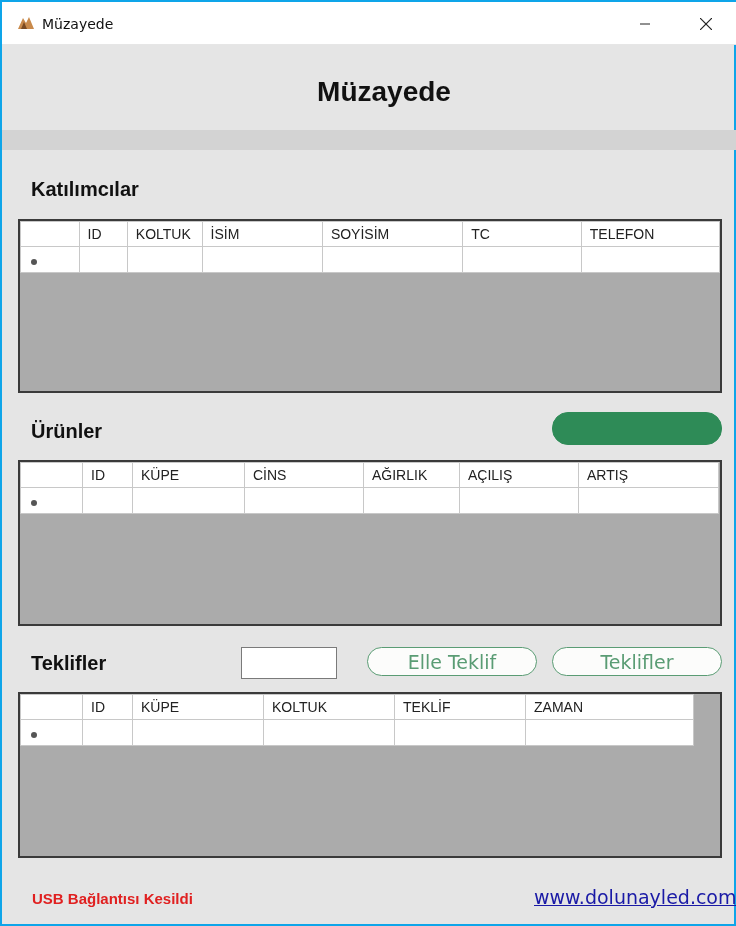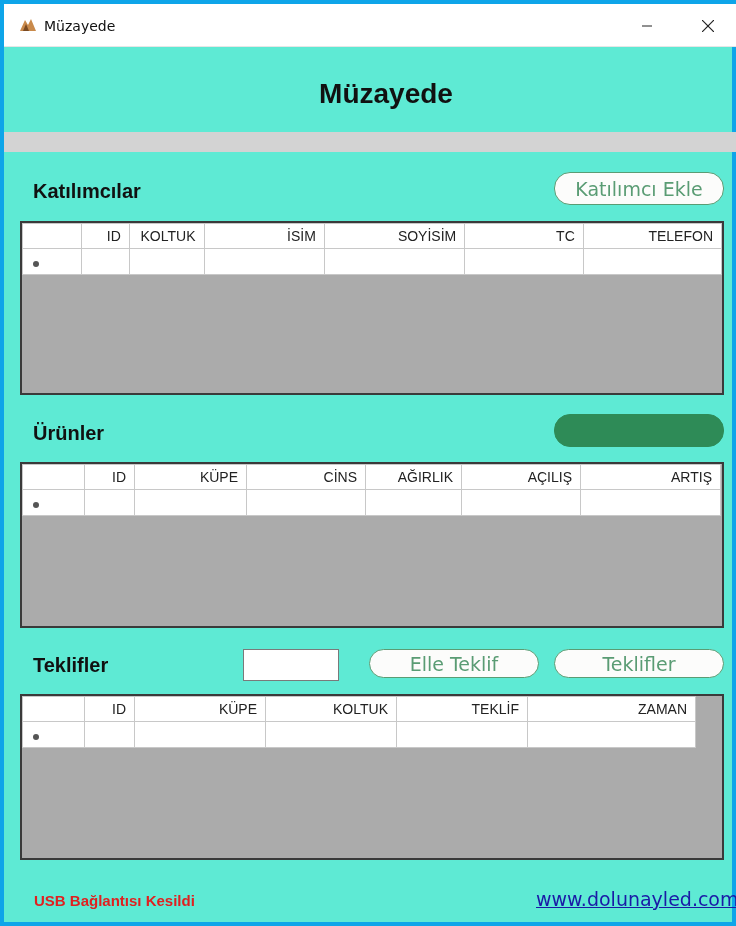--- a/index.html
+++ b/index.html
@@ -1,32 +1,32 @@
 <!DOCTYPE html>
 <html><head>
 <meta charset="utf-8">
 <style>
   * { box-sizing: border-box; margin: 0; padding: 0; }
   body { width: 736px; height: 926px; background: #ffffff; font-family: "Liberation Sans", sans-serif; overflow: hidden; position: relative; }
-  .window { position: absolute; left: 0; top: 0; width: 736px; height: 926px; border: 4px solid #0ea5e9; background: #5eead4; }
+  .window { position: absolute; left: 0; top: 0; width: 736px; height: 926px; border: 2px solid #0ea5e9; background: #e5e5e5; }
   .titlebar { position: absolute; left: 0; top: 0; width: 734px; height: 43px; background: #ffffff; border-bottom: 1px solid #e6e6e6; }
   .app-icon { position: absolute; left: 16px; top: 14px; width: 16px; height: 14px; }
   .title-text { position: absolute; left: 40px; top: 14px; font-size: 14px; color: #111; font-family: "DejaVu Sans", sans-serif; }
   .win-btn { position: absolute; top: 0; width: 46px; height: 43px; display: flex; align-items: center; justify-content: center; color: #222; }
   .content { position: absolute; left: 0; top: 44px; width: 734px; bottom: 0; }
   .abs { position: absolute; }
   .main-title { left: 0; width: 764px; top: 30px; text-align: center; font-weight: bold; font-size: 28px; color: #111; }
   .gray-band { left: 0; top: 84px; width: 734px; height: 20px; background: #d3d3d3; }
   .section-title { font-weight: bold; font-size: 20px; color: #111; }
   .pill { height: 33px; border: 1.5px solid #5a9c74; border-radius: 16px; background: #fcfcfb; color: #5a9c74; font-size: 19px; display: flex; align-items: center; justify-content: center; font-family: "DejaVu Sans", sans-serif; cursor: pointer; }
   .pill.filled { background: #2e8b57; border-color: #2e8b57; }
   .grid { border: 2px solid #3a3a3a; background: #ababab; overflow: hidden; }
   .grid table { border-collapse: collapse; background: #fff; }
   .grid td, .grid th { border: 1px solid #c8c8c8; font-weight: normal; text-align: left; font-size: 14px; color: #222; padding: 0 8px; height: 26px; }
-  .grid th { height: 25px; text-align: right; }
+  .grid th { height: 25px; }
   .rowhdr { width: 62px; }
   .dot { display: inline-block; width: 6px; height: 6px; border-radius: 50%; background: #555; margin-left: 2px; }
   .text-input { left: 239px; top: 601px; width: 96px; height: 32px; border: 1px solid #7a7a7a; background: #fff; }
   .status { left: 30px; top: 844px; color: #e02020; font-weight: bold; font-size: 15px; }
   .link { left: 532px; top: 840px; color: #1a1aa6; font-size: 19px; text-decoration: underline; font-family: "DejaVu Sans", sans-serif; }
 </style>
 </head>
 <body>
 
 <div class="window">
@@ -52,21 +52,20 @@
           <line x1="12" y1="0" x2="0" y2="12" stroke="#222" stroke-width="1.2"></line>
         </svg>
     </div>
   </div>
 
   <div class="content">
     <div class="abs main-title">Müzayede</div>
     <div class="abs gray-band"></div>
 
     <div class="abs section-title" style="left:29px; top:132px;">Katılımcılar</div>
-    <div class="abs pill" style="left:550px; top:124px; width:170px;">Katılımcı Ekle</div>
     <div class="abs grid" style="left:16px; top:173px; width:704px; height:174px;">
       <table>
         <tbody>
             <tr>
           <th class="rowhdr"></th>
           <th style="width:50px">ID</th>
           <th style="width:75px">KOLTUK</th>
           <th style="width:128px">İSİM</th>
           <th style="width:147px">SOYİSİM</th>
           <th style="width:127px">TC</th>

